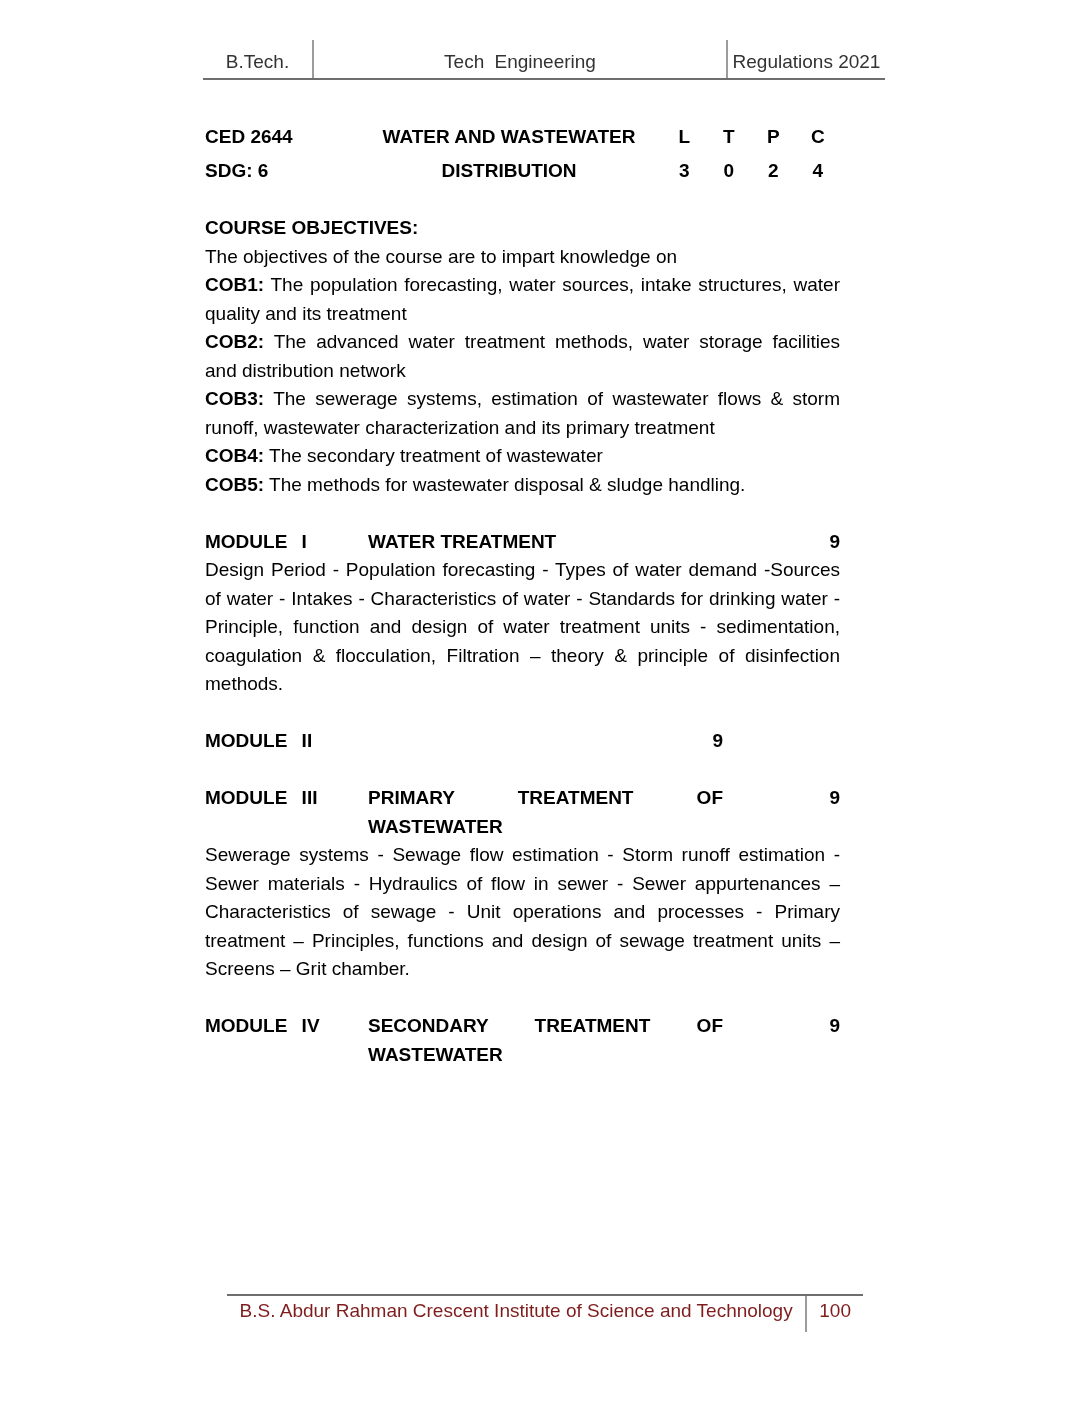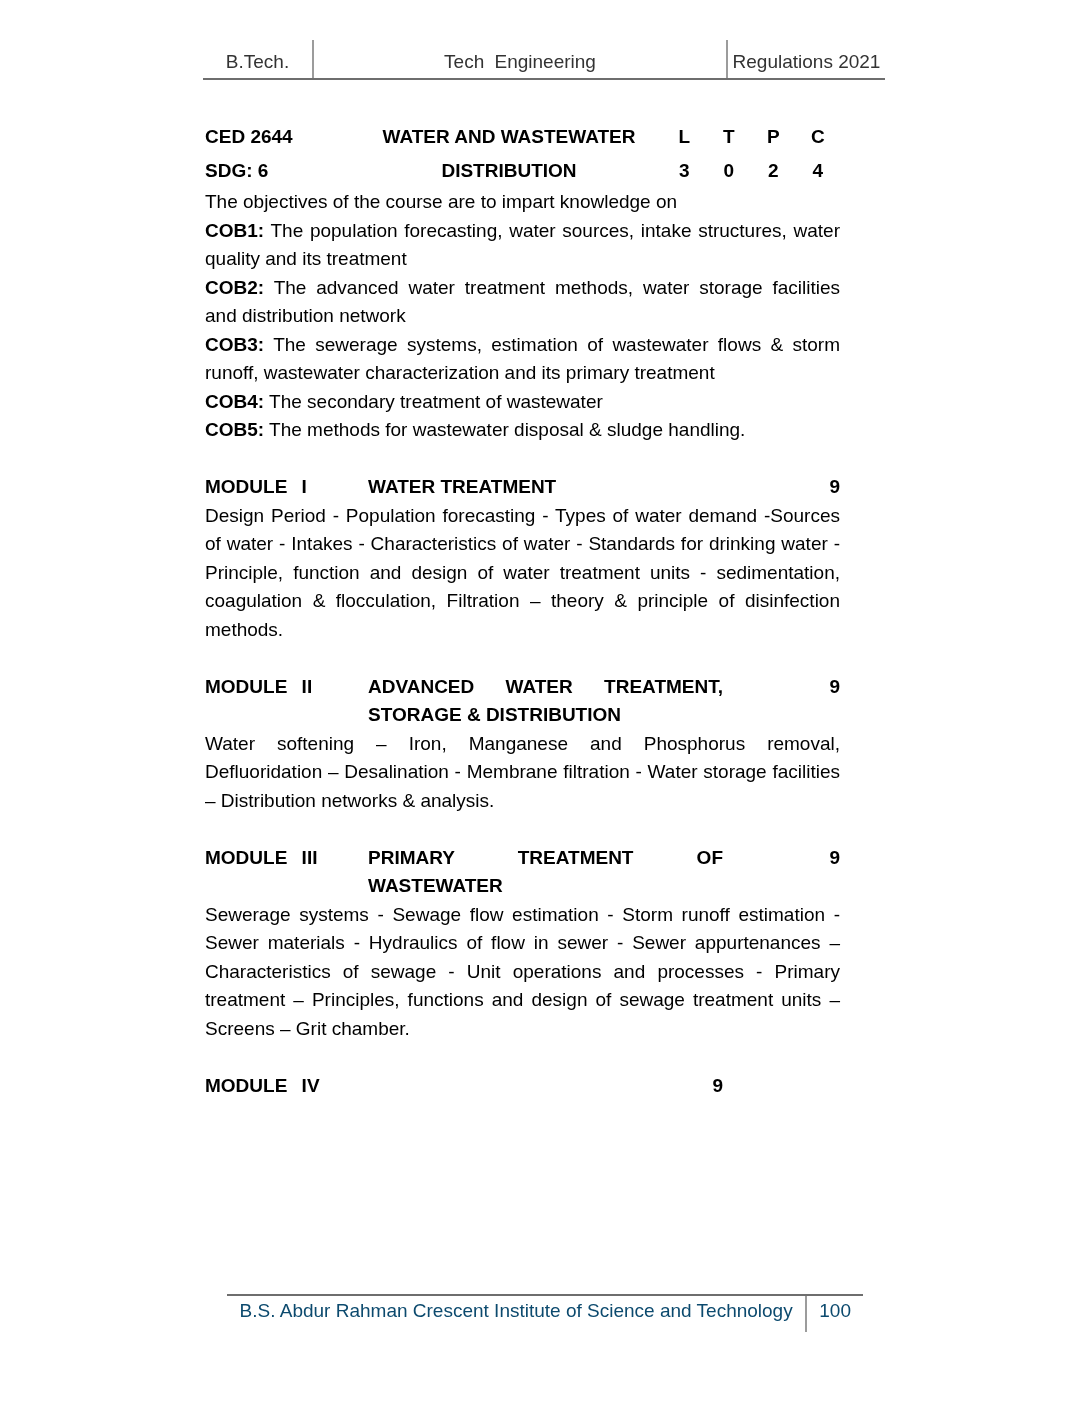--- a/index.html
+++ b/index.html
@@ -45,21 +45,21 @@
   .module-head { display:grid; grid-template-columns:163px 355px 1fr; font-weight:bold;margin-top:10px; }
   .m-id    { word-spacing:9px; }
   .m-title { text-align:justify; }
   .m-hours { text-align:right; }
   .m-desc  { text-align:justify; }
 
   
   .doc-footer {
     position:absolute; left:227px; top:1294px; width:636px;
     border-top:2px solid #6e6e6e; display:flex;
-    font-size:19px; color:#0c4a6e;
+    font-size:19px; color:#7f1d1d;
   }
   .fcell-inst { width:581px; border-right:2px solid #9c9c9c; text-align:center; padding:4px 0 10px; box-sizing:border-box; }
   .fcell-page { flex:1; text-align:center; padding:4px 12px 10px; }
 </style>
 </head>
 <body>
 
 <div class="page">
 
   <header class="doc-header">
@@ -84,58 +84,58 @@
         <span>T</span>
         <span>P</span>
         <span>C</span>
         <span>3</span>
         <span>0</span>
         <span>2</span>
         <span>4</span>
       </div>
     </section>
 
+    <h2 class="obj-heading">COURSE OBJECTIVES:</h2>
     <p>The objectives of the course are to impart knowledge on</p>
 
     <p class="jp"><span class="cob-label">COB1:</span> <span>The population forecasting, water sources, intake structures, water quality and its treatment</span></p>
     <p class="jp"><span class="cob-label">COB2:</span> <span>The advanced water treatment methods, water storage facilities and distribution network</span></p>
     <p class="jp"><span class="cob-label">COB3:</span> <span>The sewerage systems, estimation of wastewater flows &amp; storm runoff, wastewater characterization and its primary treatment</span></p>
     <p class="jp"><span class="cob-label">COB4:</span> <span>The secondary treatment of wastewater</span></p>
     <p class="jp"><span class="cob-label">COB5:</span> <span>The methods for wastewater disposal &amp; sludge handling.</span></p>
 
     <section class="module">
       <div class="module-head">
         <span class="m-id">MODULE I</span>
         <span class="m-title">WATER TREATMENT</span>
         <span class="m-hours">9</span>
       </div>
       <p class="m-desc">Design Period - Population forecasting - Types of water demand -Sources of water - Intakes - Characteristics of water - Standards for drinking water - Principle, function and design of water treatment units - sedimentation, coagulation &amp; flocculation, Filtration – theory &amp; principle of disinfection methods.</p>
     </section>
 
     <section class="module">
       <div class="module-head">
         <span class="m-id">MODULE II</span>
-        <span class="m-title">ADVANCED WATER TREATMENT, STORAGE &amp; DISTRIBUTION</span>
         <span class="m-hours">9</span>
       </div>
-      <p class="m-desc">Water softening – Iron, Manganese and Phosphorus removal, Defluoridation – Desalination - Membrane filtration - Water storage facilities – Distribution networks &amp; analysis.</p>
     </section>
 
     <section class="module">
       <div class="module-head">
         <span class="m-id">MODULE III</span>
         <span class="m-title">PRIMARY TREATMENT OF WASTEWATER</span>
         <span class="m-hours">9</span>
       </div>
       <p class="m-desc">Sewerage systems - Sewage flow estimation - Storm runoff estimation - Sewer materials - Hydraulics of flow in sewer - Sewer appurtenances – Characteristics of sewage - Unit operations and processes - Primary treatment – Principles, functions and design of sewage treatment units – Screens – Grit chamber.</p>
     </section>
 
     <section class="module">
       <div class="module-head">
         <span class="m-id">MODULE IV</span>
+        <span class="m-title">SECONDARY TREATMENT OF WASTEWATER</span>
         <span class="m-hours">9</span>
       </div>
       <p class="m-desc"></p>
     </section>
 
   </main>
 
   <footer class="doc-footer">
     <div class="fcell-inst">B.S. Abdur Rahman Crescent Institute of Science and Technology</div>
     <div class="fcell-page">100</div>

